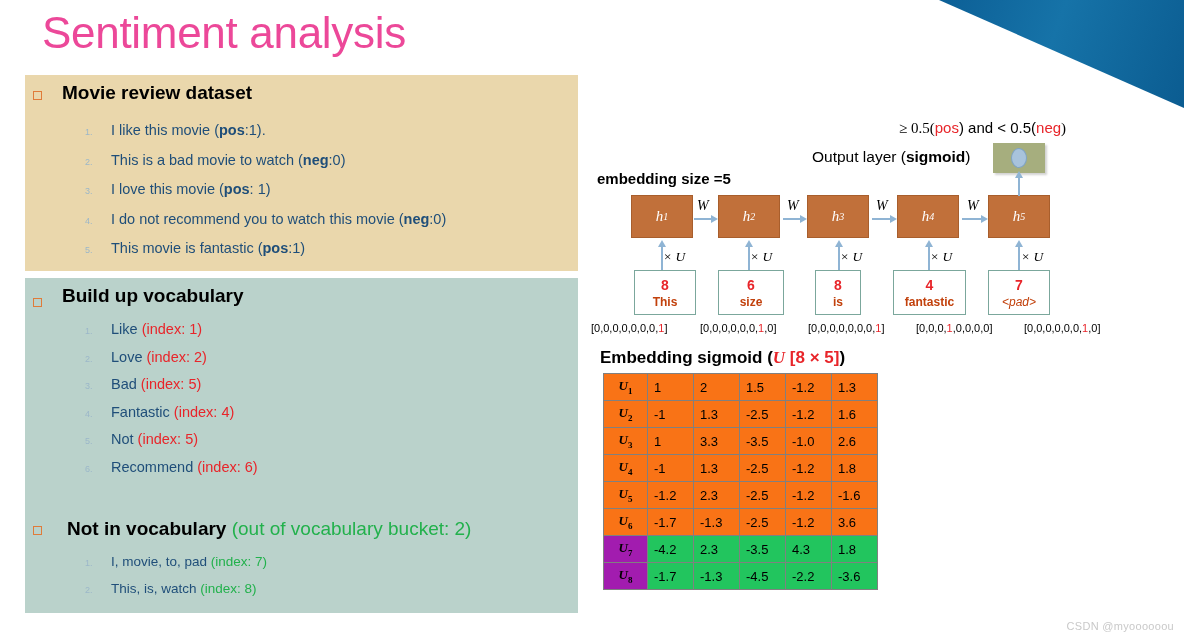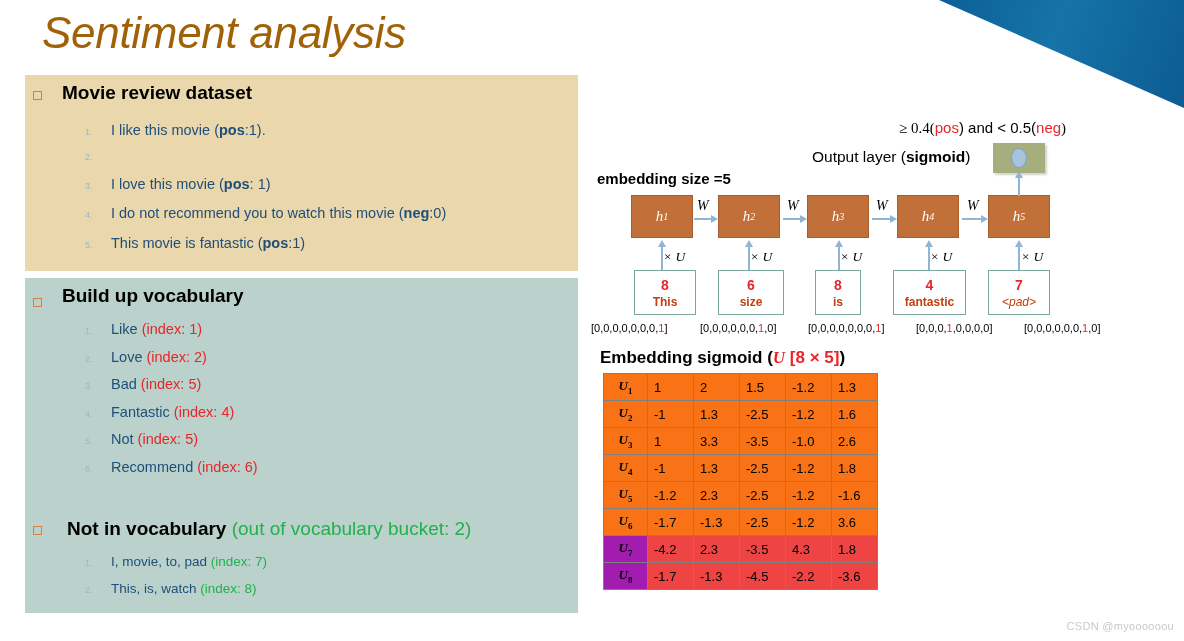--- a/index.html
+++ b/index.html
@@ -13,22 +13,22 @@
   
   #corner-triangle {
     position:absolute; top:0; right:0; width:245px; height:108px;
     background:linear-gradient(110deg,#0c5f96 0%,#1673a8 45%,#0b5c91 100%);
     clip-path:polygon(100% 0, 100% 100%, 0 0);
   }
 
   
   #page-title {
     position:absolute; left:42px; top:8px;
-    font-size:44px; color:#a16207; font-weight:400;
-    letter-spacing:-0.3px; white-space:nowrap;font-style:italic;
+    font-size:44px; color:#ec4899; font-weight:400;
+    letter-spacing:-0.3px; white-space:nowrap;
   }
 
   
   .panel { position:absolute; left:25px; width:553px; }
   #panel-dataset   { top:75px;  height:196px; background:#EAD7AC; }
   #panel-vocab     { top:278px; height:335px; background:#BAD2CB; }
 
   .heading-row { display:flex; align-items:flex-start; }
   .sq-bullet {
     width:9px; height:9px; border:1.6px solid #E07B39;
@@ -162,21 +162,21 @@
     border:1px solid #808080; height:27px; padding:0 6px;
     color:#000; text-align:left; min-width:46px;
   }
   #embedding-table td.rowhead {
     background:#BACFC8; text-align:center; font-weight:bold;
     font-family:"Liberation Serif", serif; font-style:italic;
     width:44px; min-width:44px;
   }
   #embedding-table td.rowhead sub { font-size:9px; font-style:normal; }
   #embedding-table tr.band-green td { background:#f97316; }
-  #embedding-table tr.band-blue  td { background:#ef4444; }
+  #embedding-table tr.band-blue  td { background:#22c55e; }
   #embedding-table tr.band-blue  td.rowhead { background:#a21caf; }
 
   
   #watermark {
     position:absolute; right:10px; bottom:9px;
     font-size:11px; color:#c9c9c9; white-space:nowrap;
     letter-spacing:0.3px;
   }
 </style>
 </head>
@@ -194,20 +194,21 @@
   <span class="heading-text">Movie review dataset</span>
 </div>
 
 <ul class="num-list" id="list-dataset">
   <li>
     <span class="idx">1.</span>
     <span class="txt"><span>I like this movie (</span><b>pos</b><span>:1).</span></span>
   </li>
   <li>
     <span class="idx">2.</span>
+    <span class="txt"><span>This is a bad movie to watch (</span><b>neg</b><span>:0)</span></span>
   </li>
   <li>
     <span class="idx">3.</span>
     <span class="txt"><span>I love this movie (</span><b>pos</b><span>: 1)</span></span>
   </li>
   <li>
     <span class="idx">4.</span>
     <span class="txt"><span>I do not recommend you to watch this movie (</span><b>neg</b><span>:0)</span></span>
   </li>
   <li>
@@ -257,21 +258,21 @@
   <li>
     <span class="idx">1.</span>
     <span class="txt"><span>I, movie, to, pad </span><span class="green">(index: 7)</span></span>
   </li>
   <li>
     <span class="idx">2.</span>
     <span class="txt"><span>This, is, watch </span><span class="green">(index: 8)</span></span>
   </li>
 </ul>
 
-<div id="threshold-note"><span>≥ 0.4(</span><span class="red lbl">pos</span><span class="lbl">) and &lt; 0.5(</span><span class="red lbl">neg</span><span>)</span></div>
+<div id="threshold-note"><span>≥ 0.5(</span><span class="red lbl">pos</span><span class="lbl">) and &lt; 0.5(</span><span class="red lbl">neg</span><span>)</span></div>
 
 <div id="output-layer-label"><span>Output layer (</span><b>sigmoid</b><span>)</span></div>
 
 <div id="output-node">
   <div class="ellipse"></div>
 </div>
 
 <div id="embedding-size-label">embedding size =5</div>
 
 <div class="h-box" style="left:631px;">

